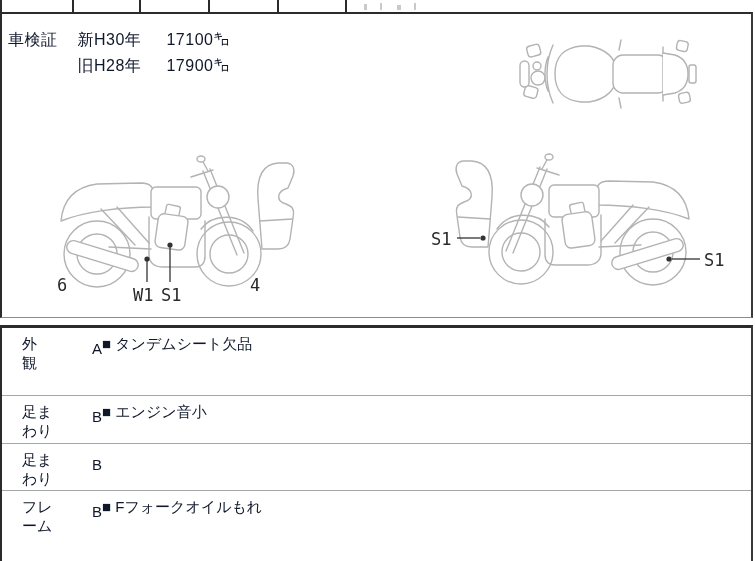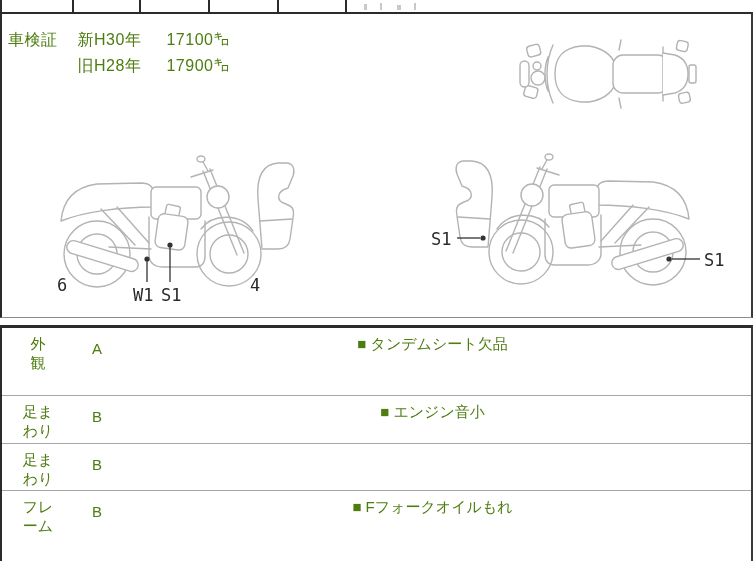--- a/index.html
+++ b/index.html
@@ -1,17 +1,17 @@
 <!DOCTYPE html>
 <html><head>
 <meta charset="utf-8">
 <style>
   html,body{margin:0;padding:0;background:#fff;}
   .sheet{position:relative;width:755px;height:561px;background:#fff;overflow:hidden;
-         font-family:"Liberation Sans",sans-serif;color:#4d7c0f;text-align:center;}
+         font-family:"Liberation Sans",sans-serif;color:#0f172a;}
   
   .toprow{position:absolute;top:0;left:0;width:753px;height:12px;
           border-left:2px solid #2b2b2b;border-right:2px solid #2b2b2b;}
   .tr-div{position:absolute;top:0;width:2px;height:12px;background:#2b2b2b;}
   .remnant{position:absolute;background:#c9c9c9;}
   
   .mainbox{position:absolute;top:12px;left:0;width:753px;height:306px;
            border-top:2px solid #2b2b2b;border-left:2px solid #2b2b2b;
            border-right:2px solid #3a3a3a;border-bottom:1px solid #8c8c8c;box-sizing:border-box;}
   
@@ -24,21 +24,21 @@
   .diagram text{font-family:"DejaVu Sans Mono","Liberation Mono",monospace;font-size:17px;fill:#2a2a2a;}
   
   .ctable{position:absolute;top:325px;left:0;width:753px;box-sizing:border-box;
           border-top:3px solid #2b2b2b;border-left:2px solid #2b2b2b;border-right:2px solid #3a3a3a;}
   .crow{display:flex;border-bottom:1px solid #a6a6a6;font-size:15px;}
   .crow:last-child{border-bottom:none;}
   .cat{width:100px;box-sizing:border-box;padding-top:7px;display:flex;flex-direction:row;}
   .cat .name{padding-left:20px;}
   .cat .grade{padding-left:38px;margin-top:5px;}
   .items{flex:1;padding-top:7px;}
-  .items .item{margin-right:16px;white-space:nowrap;margin-left:28px;}
+  .items .item{margin-right:16px;white-space:nowrap;}
 </style>
 </head>
 <body>
 
 <div class="sheet">
 
   <div class="toprow">
     <div class="tr-div" style="left:70px"></div>
     <div class="tr-div" style="left:137px"></div>
     <div class="tr-div" style="left:206px"></div>

